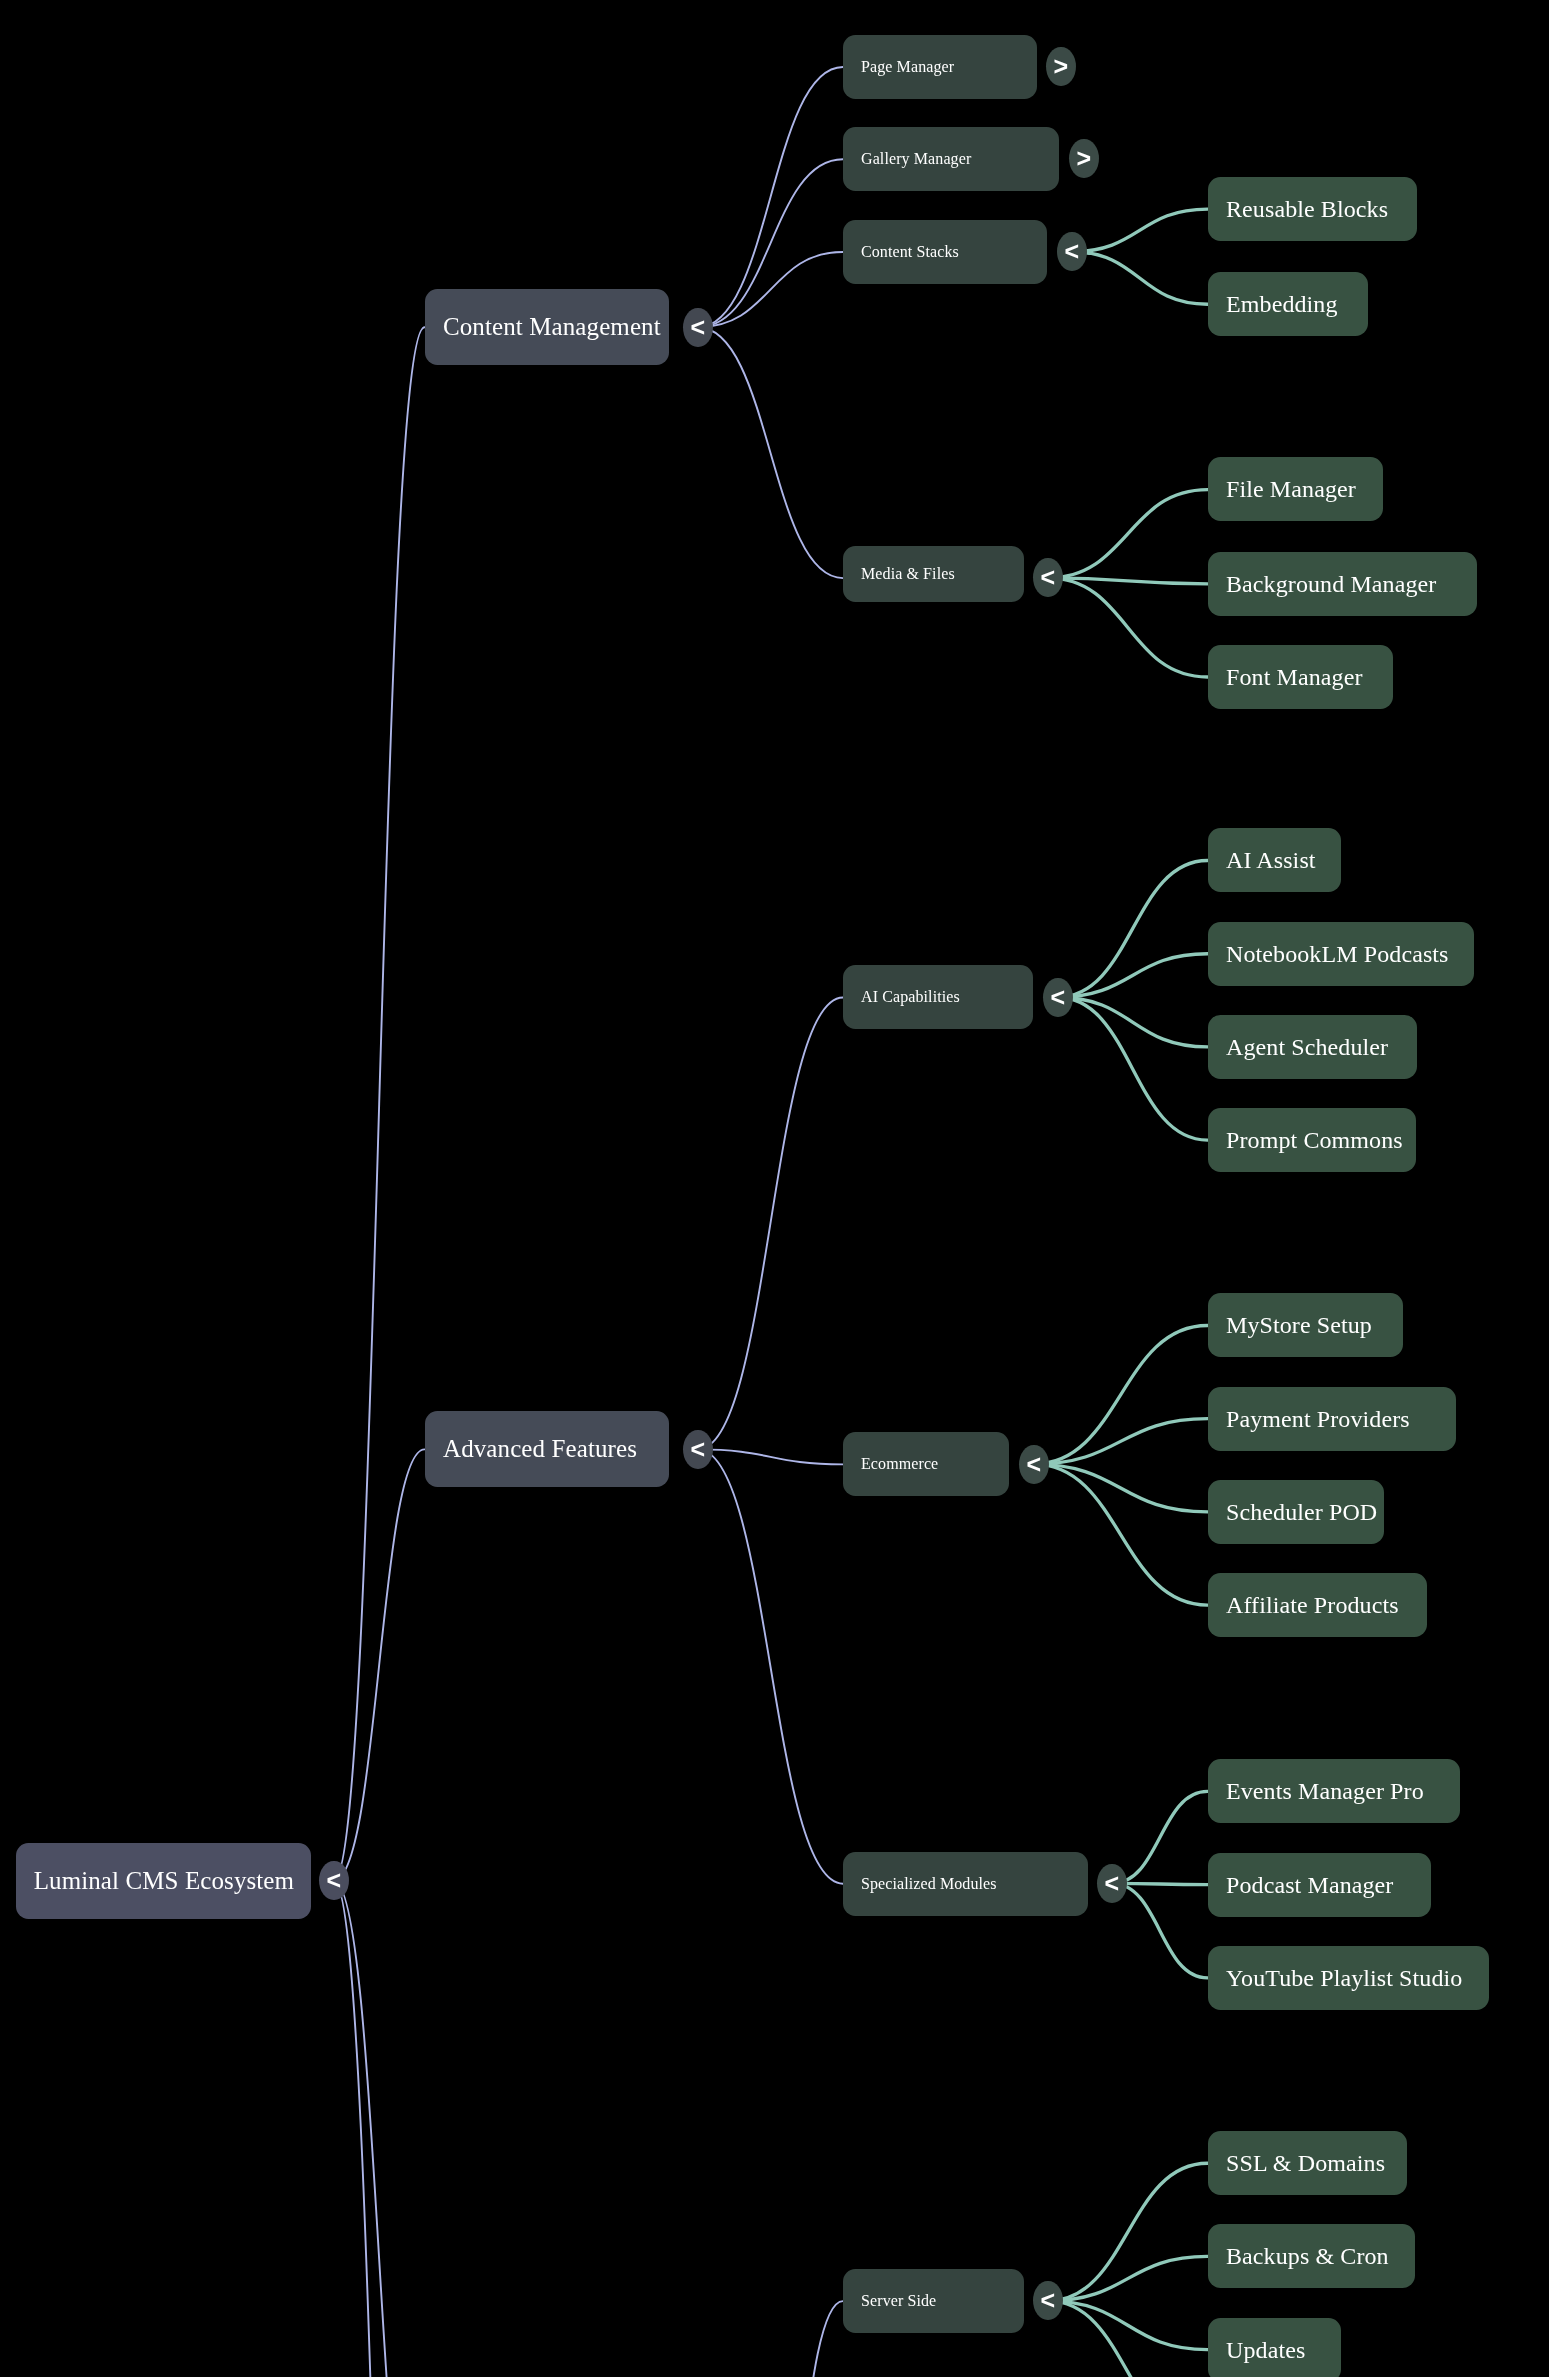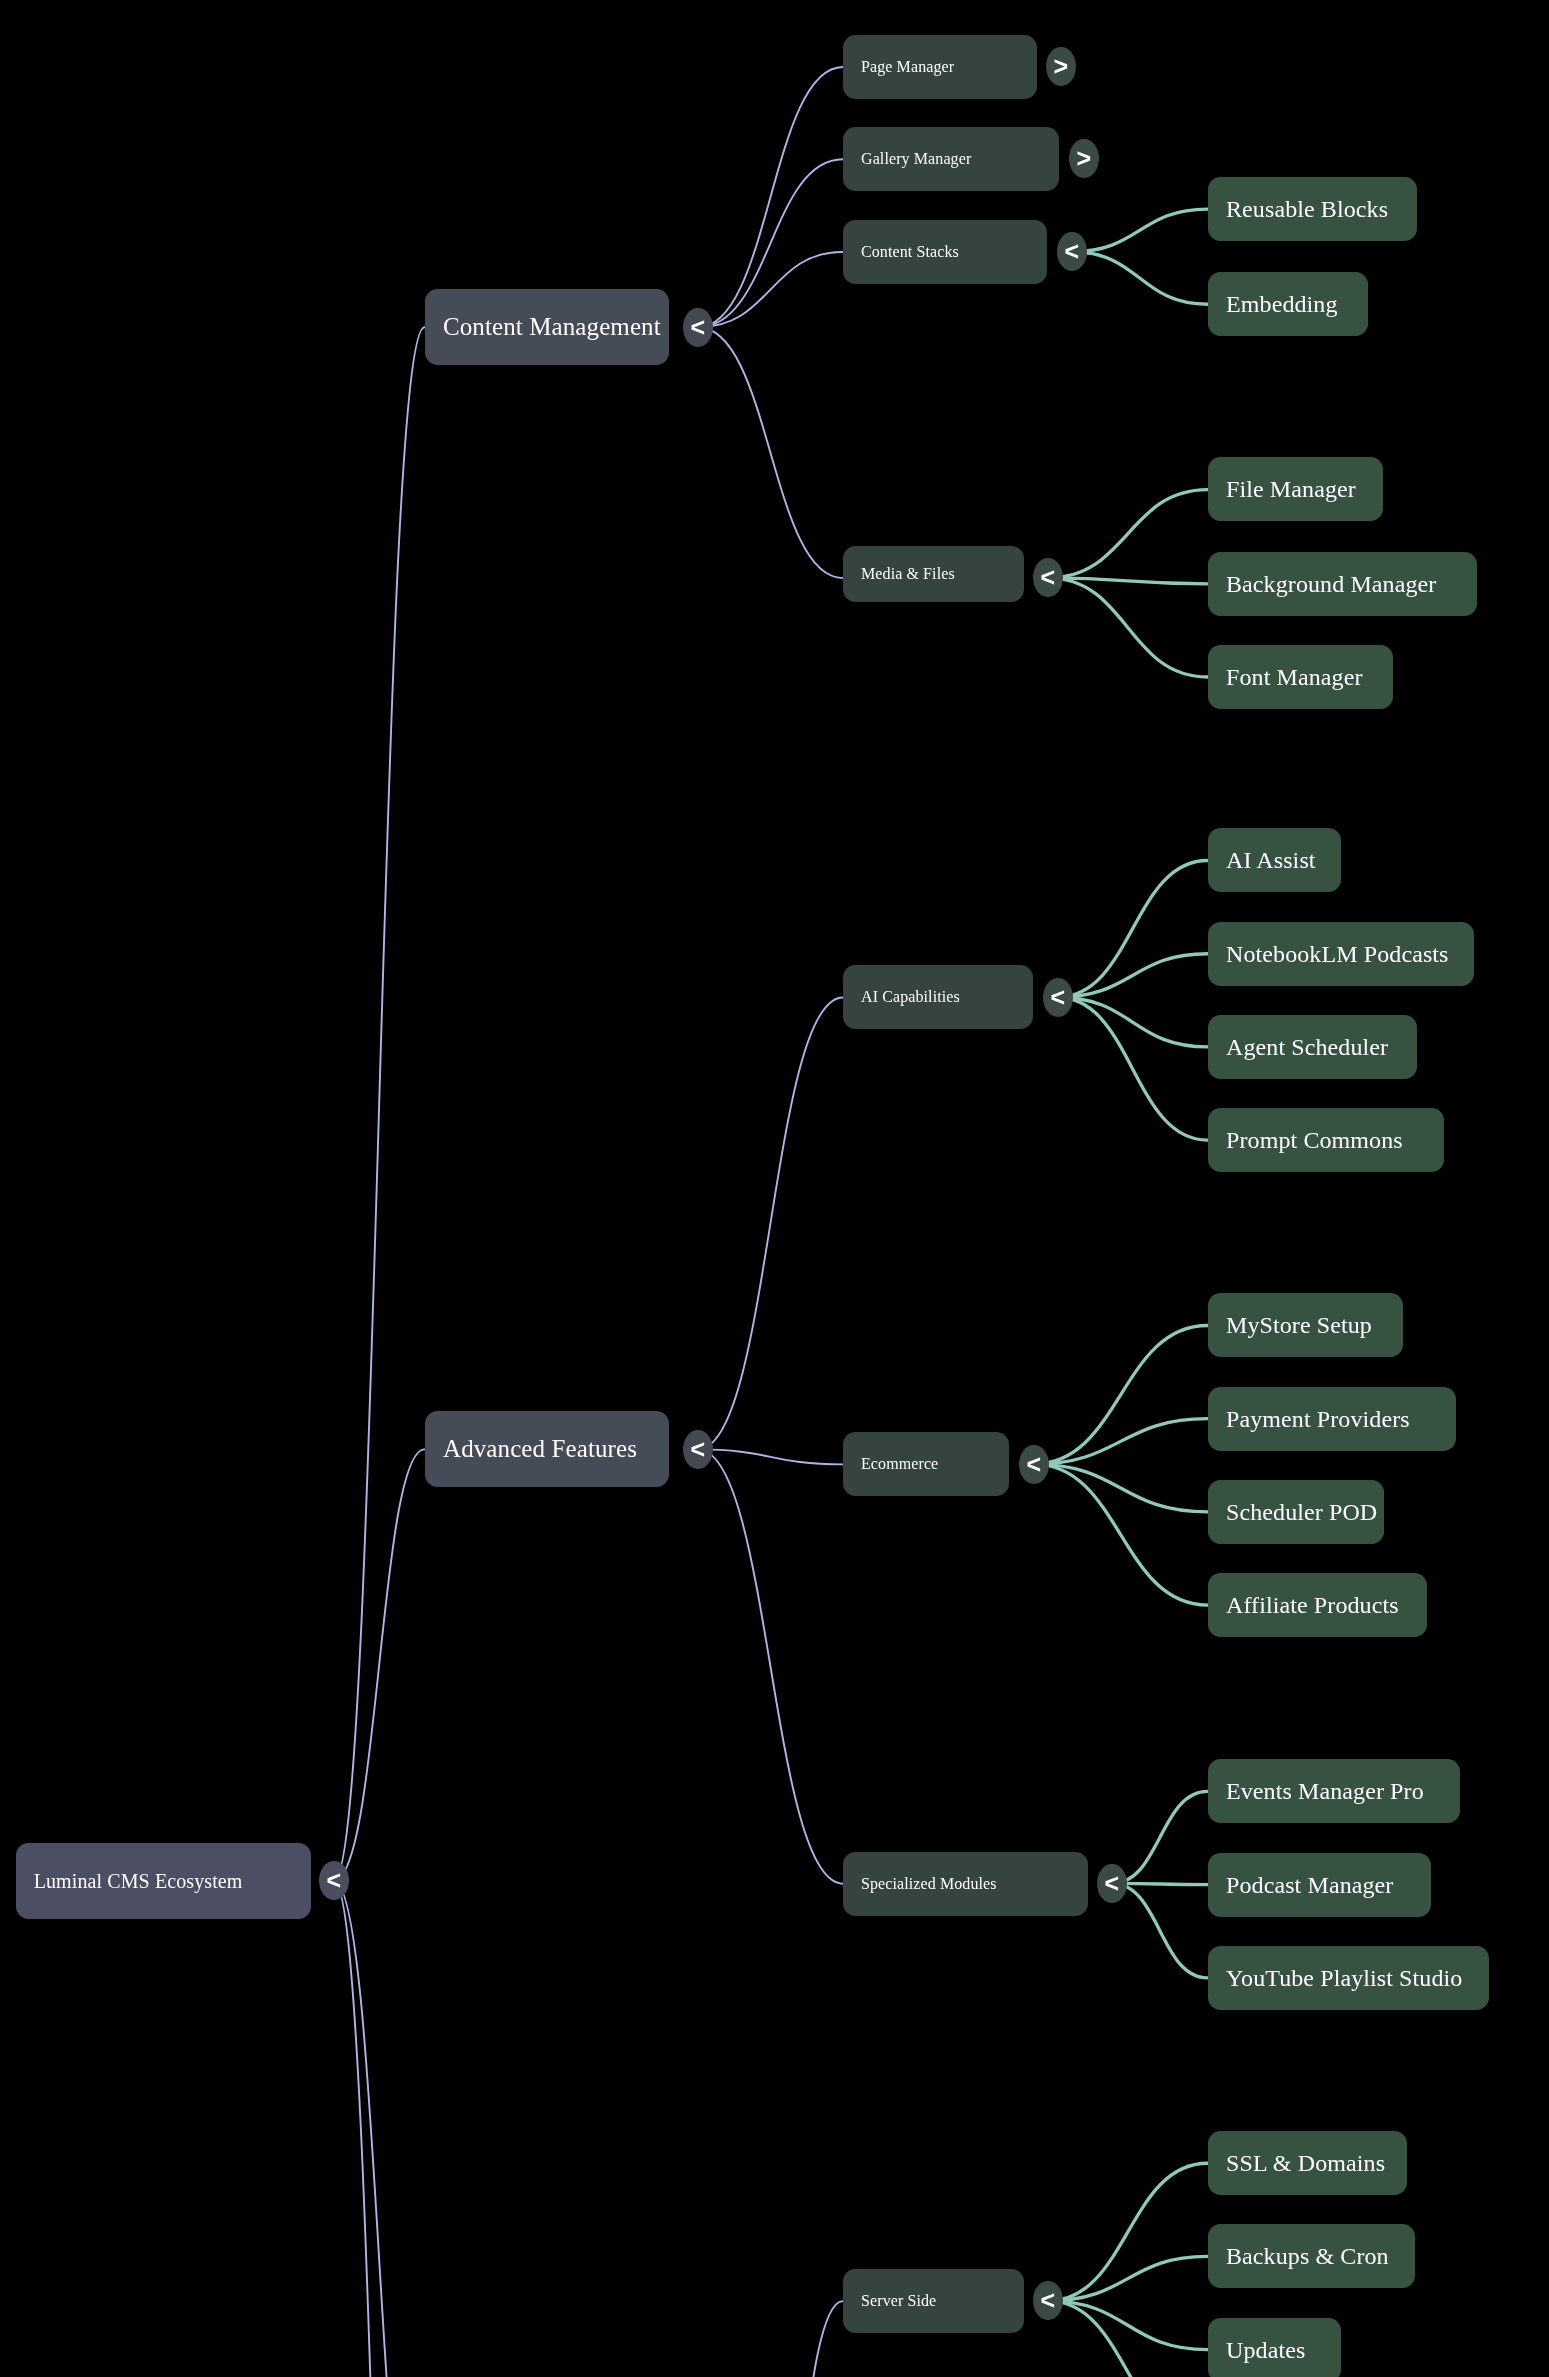--- a/index.html
+++ b/index.html
@@ -6,21 +6,21 @@
   body{width:1549px;height:3726px;overflow:hidden;
        font-family:"Liberation Serif","DejaVu Serif",serif;}
   #canvas{position:relative;width:1549px;height:3726px;background:#000000;}
   #edges{position:absolute;left:0;top:0;width:1549px;height:3726px;pointer-events:none;}
 
   .node{position:absolute;box-sizing:border-box;display:flex;align-items:center;
         border-radius:12.4px;color:#FFFFFF;white-space:nowrap;
         padding:0 18px;letter-spacing:0.1px;}
   .node .lbl{display:block;width:100%;}
 
-  .n-root{background:#4C4F63;font-size:20px;}
+  .n-root{background:#4C4F63;font-size:25px;}
   .n-l1  {background:#454B57;font-size:25px;}
   .n-l2  {background:#35443F;font-size:16px;}
   .n-l3  {background:#385242;font-size:24px;}
 
   .toggle{position:absolute;width:29.5px;height:39px;border-radius:50%;
           background:#3B4A46;display:flex;align-items:center;justify-content:center;
           color:#FFFFFF;font-size:25px;line-height:1;font-weight:700;
           font-family:"Liberation Sans",sans-serif;cursor:pointer;}
   .toggle.root-t{background:#4A4D5E;}
   .toggle.l1-t{background:#434851;}
@@ -141,21 +141,21 @@
     </div>
     <div class="node n-l3" style="left: 1208px; top: 828px; width: 133px; height: 64px;">
       <span class="lbl">AI Assist</span>
     </div>
     <div class="node n-l3" style="left: 1208px; top: 922px; width: 266px; height: 64px;">
       <span class="lbl">NotebookLM Podcasts</span>
     </div>
     <div class="node n-l3" style="left: 1208px; top: 1015px; width: 209px; height: 64px;">
       <span class="lbl">Agent Scheduler</span>
     </div>
-    <div class="node n-l3" style="left: 1208px; top: 1108px; width: 236px; height: 64px;">
+    <div class="node n-l3" style="left: 1208px; top: 1108px; width: 208px; height: 64px;">
       <span class="lbl">Prompt Commons</span>
     </div>
     <div class="node n-l2" style="left: 843px; top: 1432px; width: 166px; height: 64px;">
       <span class="lbl">Ecommerce</span>
     </div>
     <div class="toggle " style="left: 1019px; top: 1445px;">
       <span>&lt;</span>
     </div>
     <div class="node n-l3" style="left: 1208px; top: 1293px; width: 195px; height: 64px;">
       <span class="lbl">MyStore Setup</span>

